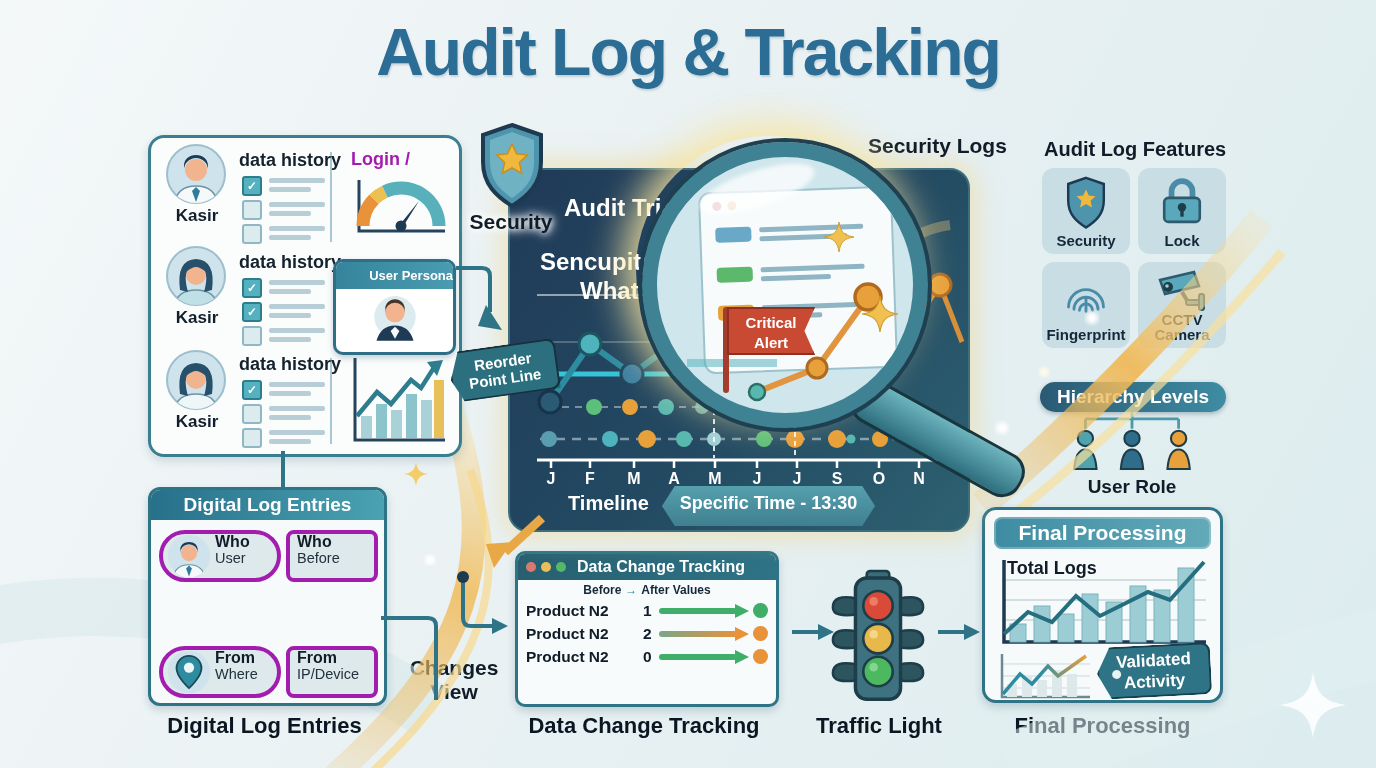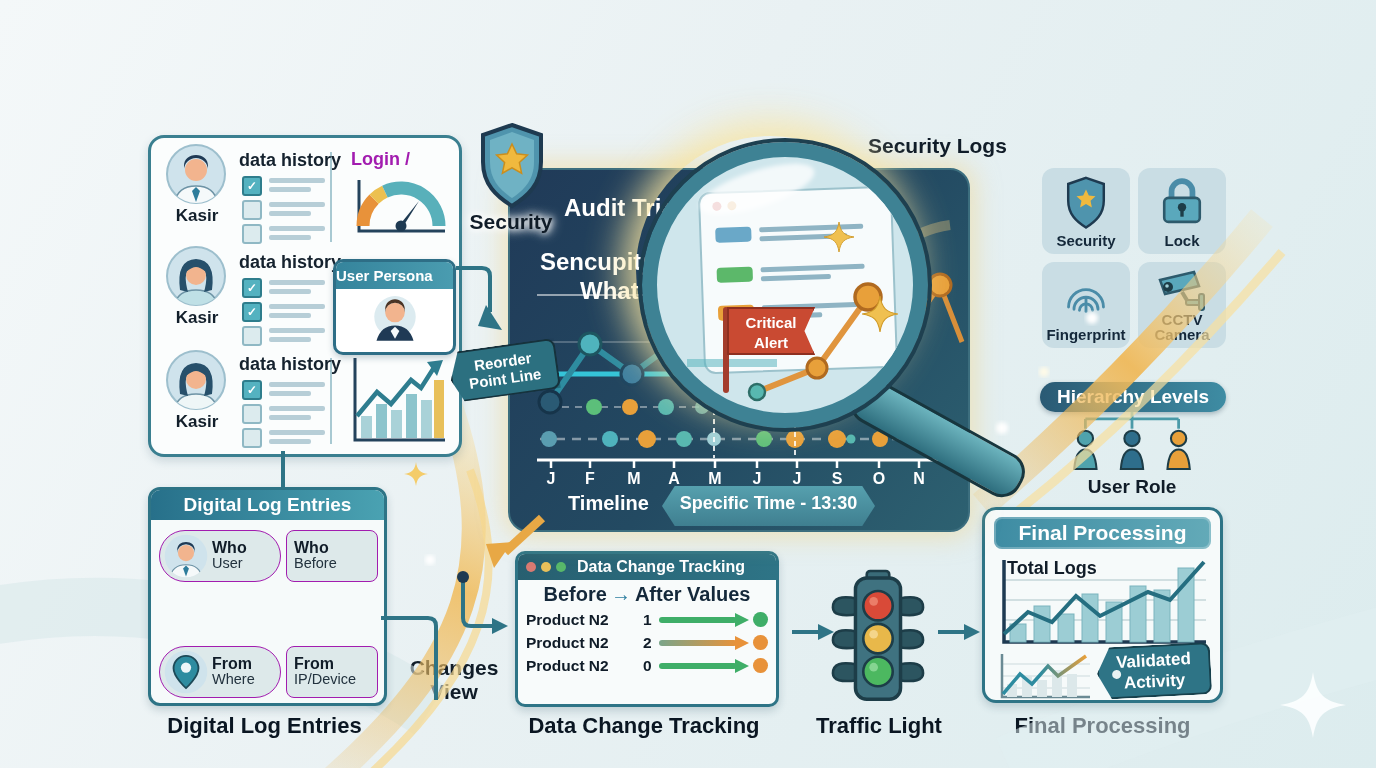--- a/index.html
+++ b/index.html
@@ -25,21 +25,21 @@
   .chk.chk-true{background:#54b2c0;border-color:#2e7d8c;}
   .chk.chk-true::after{content:"✓";}
   .bars{display:flex;flex-direction:column;gap:4px;padding-top:2px;}
   .bars i{display:block;height:5px;border-radius:2px;background:#b7ced7;}
   .bars .b1{width:56px;} .bars .b2{width:42px;}
   #loginLabel{left:200px;top:11px;width:96px;font-weight:700;font-size:18px;color:#a21caf;}
   #gauge{left:202px;top:34px;}
   #personaBox{left:182px;top:121px;width:117px;height:90px;background:#fff;border:3px solid #2e6e86;
     border-radius:10px;overflow:hidden;box-shadow:0 3px 6px rgba(30,70,90,.25);}
   #personaHead{height:27px;background:linear-gradient(90deg,#35849c,#4a9cb0);color:#fff;
-    font-weight:700;font-size:15px;text-align:left;line-height:27px;}
+    font-weight:700;font-size:13px;text-align:right;line-height:27px;}
   #personaBody{display:flex;justify-content:center;padding-top:6px;}
   #lpChart{left:198px;top:216px;}
 
   
   #secShield{left:477px;top:122px;z-index:6;}
   #secBadgeLabel{left:455px;top:210px;width:112px;text-align:center;font-weight:700;font-size:21px;color:#101c28;
     text-shadow:0 0 6px #fff,0 0 10px #fff,0 0 14px #fff;z-index:6;}
 
   
   #darkPanel{left:508px;top:168px;width:458px;height:360px;border-radius:20px;
@@ -92,38 +92,38 @@
     text-align:center;line-height:30px;box-shadow:0 2px 5px rgba(20,50,70,.3);}
   #hierTree{left:1037px;top:412px;}
   #userRole{left:1037px;top:476px;width:190px;text-align:center;font-weight:700;font-size:19px;color:#101c28;}
 
   
   #digitalLog{left:148px;top:487px;width:233px;height:213px;background:#f6fafa;border:3px solid #2e7486;
     border-radius:12px;overflow:hidden;z-index:3;box-shadow:0 4px 8px rgba(30,70,90,.2);}
   #dlHeader{height:30px;background:linear-gradient(90deg,#27708a,#4aa2b2);color:#fff;font-weight:700;
     font-size:19px;text-align:center;line-height:30px;}
   .dl-row{position:absolute;left:8px;right:6px;height:52px;display:flex;gap:5px;}
-  .dl-pill{background:#dde9ea;border:1px solid #a21caf;display:flex;align-items:center;}
+  .dl-pill{background:#dde9ea;border:4px solid #a21caf;display:flex;}
   .dl-left{width:122px;border-radius:26px;gap:4px;padding-left:4px;box-sizing:border-box;}
   .dl-right{flex:1;border-radius:8px;padding-left:7px;box-sizing:border-box;}
   .dl-txt b{display:block;font-size:16px;line-height:1.05;color:#101c28;}
   .dl-txt span{display:block;font-size:14.5px;line-height:1.1;color:#22323e;}
 
   
   #changesView{left:404px;top:656px;width:100px;text-align:center;font-weight:700;font-size:21px;
     line-height:1.15;color:#101c28;}
 
   
   #dataChange{left:515px;top:551px;width:258px;height:150px;background:#f8fbfb;border:3px solid #2e7486;
     border-radius:10px;overflow:hidden;z-index:3;box-shadow:0 4px 8px rgba(30,70,90,.2);}
   #dcHeader{height:26px;background:linear-gradient(90deg,#275f70,#2e7486);display:flex;align-items:center;
     gap:5px;padding-left:8px;}
   .win-dot{width:10px;height:10px;border-radius:50%;}
   #dcTitle{color:#fff;font-weight:700;font-size:16px;margin-left:6px;}
-  #dcBefore{margin:3px 4px 2px;text-align:center;font-weight:700;font-size:20px;color:#14283a;}
+  #dcBefore{margin:3px 4px 2px;text-align:center;font-weight:700;font-size:12px;color:#14283a;}
   #dcBefore .arr{color:#2e7fa0;padding:0 4px;}
   .dc-row{display:flex;align-items:center;height:23px;padding:0 8px;}
   .dc-label{width:112px;font-weight:700;font-size:15.5px;color:#101c28;white-space:nowrap;}
   .dc-val{font-weight:700;font-size:15.5px;color:#101c28;margin-left:8px;width:14px;}
   .dc-arrow{position:relative;width:92px;height:14px;margin-left:2px;}
   .dc-arrow .line{position:absolute;left:0;top:4px;height:6px;width:78px;border-radius:3px;}
   .dc-arrow .head{position:absolute;left:76px;top:0;width:0;height:0;
     border-top:7px solid transparent;border-bottom:7px solid transparent;border-left:14px solid #000;}
   .dc-arrow.c-green .line{background:#3fae68;} .dc-arrow.c-green .head{border-left-color:#3fae68;}
   .dc-arrow.c-orange .line{background:linear-gradient(90deg,#7aa58a,#e8923a);}
@@ -199,20 +199,21 @@
     </g>
     <circle cx="463" cy="577" r="6" fill="#1e3a52"></circle>
     <polygon points="486,305 502,330 478,326" fill="#2e7486"></polygon>
     <polygon points="492,618 508,626 492,634" fill="#2e7486"></polygon>
     <polygon points="818,624 834,632 818,640" fill="#2e7486"></polygon>
     <polygon points="964,624 980,632 964,640" fill="#2e7486"></polygon>
     <path d="M 542 518 L 505 552" stroke="#e8a845" stroke-width="9" fill="none"></path>
     <polygon points="512,542 494,568 486,544" fill="#e8a845"></polygon>
   </svg>
 
+  <div id="title" class="abs">Audit Log &amp; Tracking</div>
 
   <div id="leftPanel" class="abs">
     <div class="lp-divider" style="top:14px;height:90px;"></div>
     <div class="lp-divider" style="top:220px;height:86px;"></div>
 
     <svg class="lp-av" style="top:6px;" viewBox="0 0 60 60">
       <defs>
           <clipPath id="avc1">
             <circle cx="30" cy="30" r="29"></circle>
           </clipPath>
@@ -486,20 +487,21 @@
   </svg>
   <svg class="abs" style="left:404px;top:462px;z-index:6;" width="24" height="24" viewBox="0 0 100 100">
     <path d="M50 0C55 33 67 45 100 50C67 55 55 67 50 100C45 67 33 55 0 50C33 45 45 33 50 0Z" fill="#f4cc6a"></path>
   </svg>
   <svg class="abs" style="left:1280px;top:672px;z-index:2;" width="66" height="66" viewBox="0 0 100 100">
     <path d="M50 0C55 33 67 45 100 50C67 55 55 67 50 100C45 67 33 55 0 50C33 45 45 33 50 0Z" fill="#fbfefe" opacity="0.95"></path>
   </svg>
 
   <div id="secLogsTitle" class="abs">Security Logs</div>
 
+  <div id="featTitle" class="abs">Audit Log Features</div>
 
   <div class="tile" style="left:1042px;top:168px;">
     <svg width="46" height="54" viewBox="0 0 70 88">
       <path d="M35 3 L64 13 V40 C64 62 51 74 35 84 C19 74 6 62 6 40 V13 Z" fill="#4f94ad" stroke="#1e3a50" stroke-width="4"></path>
       <path d="M35 22 l4.6 9.8 10.8 1.3 -8 7.4 2.2 10.7 -9.6-5.4 -9.6 5.4 2.2-10.7 -8-7.4 10.8-1.3 Z" fill="#f0b93e"></path>
     </svg>
     <span class="tile-label">Security</span>
   </div>
   <div class="tile" style="left:1042px;top:262px;">
     <svg width="48" height="48" viewBox="0 0 44 44" fill="none">

